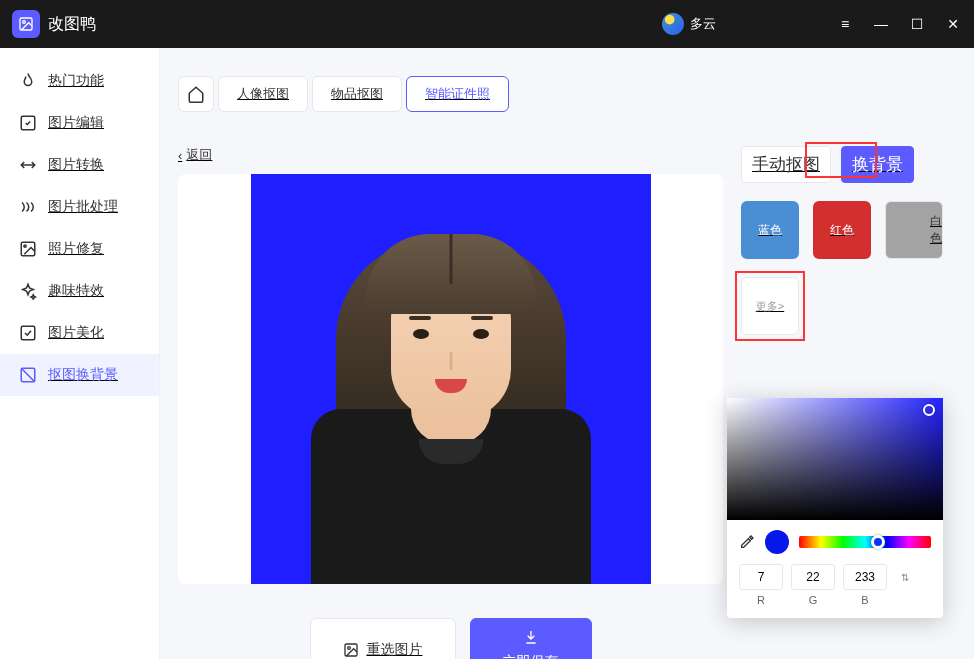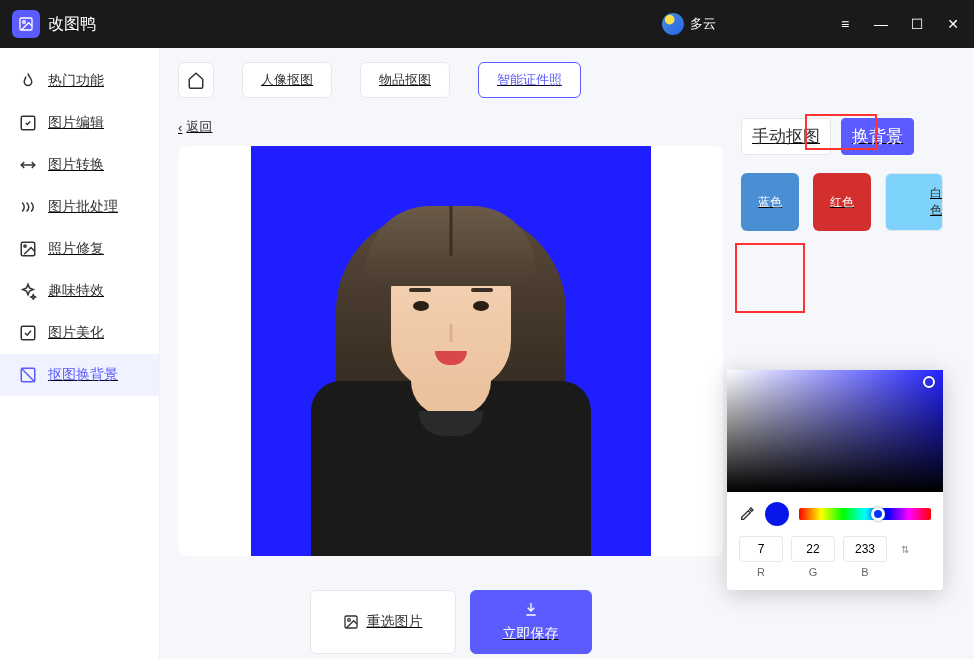--- a/index.html
+++ b/index.html
@@ -17,21 +17,21 @@
     
     .main-layout { display: flex; height: calc(100% - 48px); text-decoration: underline; }
     
     .sidebar { width: 160px; background: #fff; padding: 12px 0; border-right: 1px solid #f0f0f0; }
     .side-item { display: flex; align-items: center; gap: 10px; padding: 11px 18px; cursor: pointer; color: #333; font-size: 14px; }
     .side-item.active { color: #5b5bff; background: #f0f2ff; }
     .side-item .icon { width: 20px; height: 20px; display: flex; align-items: center; justify-content: center; }
     
     .content { flex: 1; background: #f6f7fb; display: flex; flex-direction: column; }
     
-    .top-tabs { display: flex; align-items: center; gap: 28px; padding: 14px 18px; }
+    .top-tabs { display: flex; align-items: center; gap: 4px; padding: 28px 18px; }
     .home-btn { width: 36px; height: 36px; border: 1px solid #e5e7eb; border-radius: 6px; display: flex; align-items: center; justify-content: center; background: #fff; cursor: pointer; }
     .tab { padding: 8px 18px; border: 1px solid #e5e7eb; border-radius: 6px; background: #fff; font-size: 13px; color: #333; cursor: pointer; }
     .tab.active { border-color: #5b5bff; color: #5b5bff; }
     
     .work-area { flex: 1; padding: 0 18px 18px; display: flex; gap: 18px; position: relative; }
     
     .left-panel { flex: 1; display: flex; flex-direction: column; }
     .back-row { display: flex; align-items: center; justify-content: space-between; padding: 6px 0 10px; }
     .back-btn { display: flex; align-items: center; gap: 4px; font-size: 13px; color: #333; cursor: pointer; }
     .view-toggle { display: flex; background: #ecedf5; border-radius: 20px; padding: 2px; }
@@ -64,21 +64,21 @@
     .right-panel { width: 215px; }
     .right-tabs { display: flex; gap: 10px; margin: 6px 0 18px; position: relative; }
     .rtab { padding: 6px 10px; font-size: 17px; border: 1px solid #e5e7eb; border-radius: 4px; background: #fff; cursor: pointer; color: #333; }
     .rtab.active { background: #5b5bff; color: #fff; border-color: #5b5bff; }
     .red-box-tab { position: absolute; left: 64px; top: -4px; width: 72px; height: 36px; border: 2px solid #ff3333; pointer-events: none; }
     
     .color-swatches { display: flex; gap: 14px; flex-wrap: wrap; }
     .swatch { width: 58px; height: 58px; border-radius: 6px; display: flex; align-items: center; justify-content: center; font-size: 12px; color: #fff; cursor: pointer; border: 1px solid transparent; }
     .swatch.blue { background: #4a8fd4; }
     .swatch.red { background: #d32f2f; }
-    .swatch.white { background: #7dd3fc; color: #333; border-color: #e5e7eb; padding-left: 44px; }
+    .swatch.white { background: #a3a3a3; color: #333; border-color: #e5e7eb; padding-left: 44px; }
     .more-row { margin-top: 18px; position: relative; }
     .more-btn { width: 58px; height: 58px; border: 1px solid #e5e7eb; border-radius: 6px; display: flex; align-items: center; justify-content: center; font-size: 11px; color: #999; background: #fff; cursor: pointer; }
     .red-box-more { position: absolute; left: -6px; top: -6px; width: 70px; height: 70px; border: 2px solid #ff3333; pointer-events: none; }
     
     .color-picker { position: absolute; left: 567px; top: 258px; width: 216px; background: #fff; box-shadow: 0 4px 24px rgba(0,0,0,0.2); border-radius: 4px; padding: 0 0 10px; z-index: 100; }
     .sat-area { width: 100%; height: 122px; background: linear-gradient(to top, #000, transparent), linear-gradient(to right, #fff, #2323ff); position: relative; }
     .sat-cursor { position: absolute; top: 6px; right: 8px; width: 12px; height: 12px; border: 2px solid #fff; border-radius: 50%; box-shadow: 0 0 2px rgba(0,0,0,0.4); }
     .picker-mid { display: flex; align-items: center; gap: 10px; padding: 10px 12px 6px; }
     .eyedrop { cursor: pointer; }
     .current-color { width: 24px; height: 24px; border-radius: 50%; background: #0716e9; }
@@ -252,20 +252,21 @@
           <div class="rtab active">换背景</div>
           <div class="red-box-tab"></div>
         </div>
 
         <div class="color-swatches">
           <div class="swatch blue">蓝色</div>
           <div class="swatch red">红色</div>
           <div class="swatch white">白色</div>
         </div>
         <div class="more-row">
+          <div class="more-btn">更多&gt;</div>
           <div class="red-box-more"></div>
         </div>
       </div>
 
       <div class="color-picker">
         <div class="sat-area">
           <div class="sat-cursor"></div>
         </div>
         <div class="picker-mid">
           <svg width="16" height="16" viewBox="0 0 24 24" fill="none" stroke="#333" stroke-width="2" class="eyedrop">

